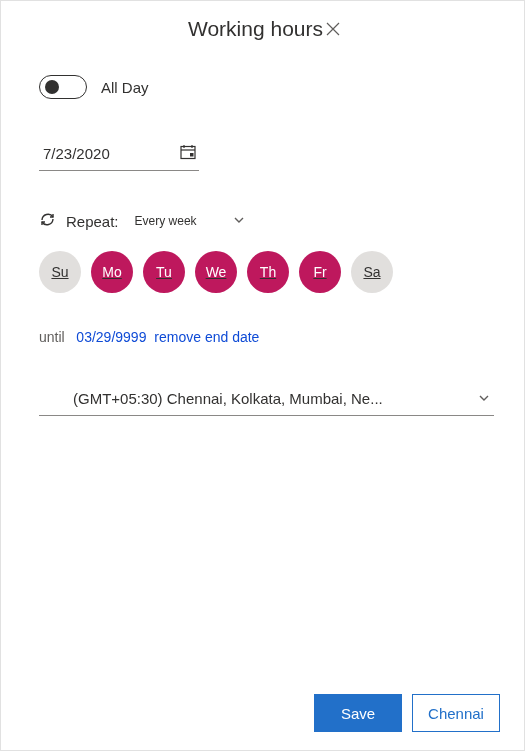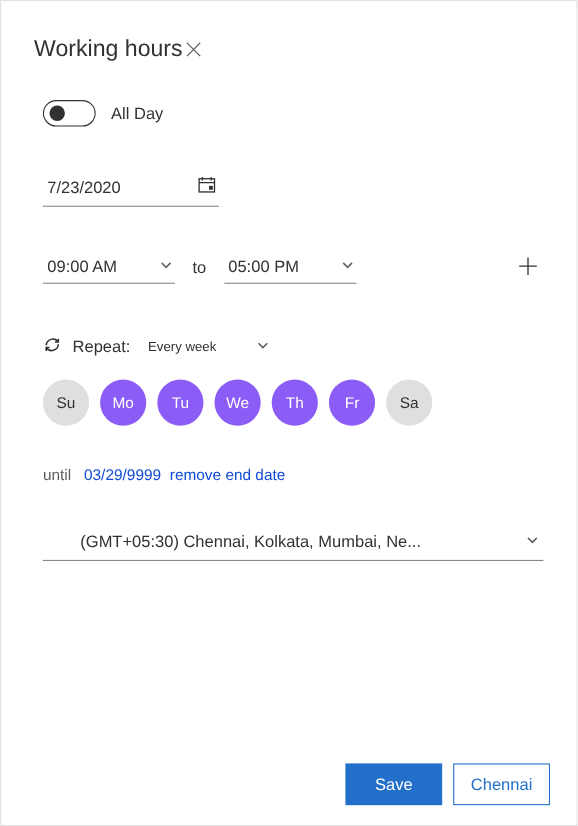--- a/index.html
+++ b/index.html
@@ -7,23 +7,22 @@
       margin: 0; padding: 0;
       width: 525px; height: 751px;
       font-family: "Segoe UI", -apple-system, sans-serif;
       font-size: 14px;
       color: #323130;
       background: #fff;
       position: relative;
       border: 1px solid #e1e1e1;
     }
     .header {
-      display: flex; align-items: center; justify-content: flex-start;
+      display: flex; align-items: center; justify-content: center;
       padding: 16px 24px 8px 30px;
-      margin-top: 16px;
     }
     .title { font-size: 21px; font-weight: 400; color: #323130; }
     .close-btn { cursor: pointer; width: 20px; height: 20px; color: #605e5c; display:flex; align-items:center; justify-content:center; }
     .content-wrap { position: relative; height: 590px; overflow: hidden; }
     .content {
       padding: 18px 30px 10px 38px;
       overflow-y: scroll;
       height: 100%;
     }
     
@@ -75,27 +74,27 @@
     .add-btn { margin-left: auto; cursor: pointer; color: #323130; padding: 4px; }
 
     .repeat-row { margin-bottom: 20px; }
     .repeat-lbl { margin-left: 10px; font-size: 15px; }
     .repeat-select {
       display: flex; align-items: center;
       margin-left: 16px; font-size: 12px; cursor: pointer;
       gap: 36px;
     }
 
-    .days-row { gap: 10px; margin-bottom: 14px; }
+    .days-row { gap: 10px; margin-bottom: 14px; text-decoration: underline; }
     .day {
       width: 42px; height: 42px; border-radius: 50%;
       display: flex; align-items: center; justify-content: center;
       font-size: 14px; cursor: pointer;
     }
-    .day.on  { background: #8b5cf6; color: #fff; }
+    .day.on  { background: #be185d; color: #fff; }
     .day.off { background: #e1dfdd; color: #323130; }
 
     .summary { font-size: 14px; color: #605e5c; line-height: 1.45; margin-bottom: 36px; }
     .until-date { color: #0f4bd6; cursor: pointer; }
     .remove-link { color: #0f4bd6; cursor: pointer; margin-left: 4px; }
 
     .tz-row { margin-bottom: 40px; }
     .tz-select {
       display: flex; align-items: center; justify-content: space-between;
       width: 100%;
@@ -155,44 +154,20 @@
               <rect x="2" y="3.5" width="14" height="12" fill="none" stroke="#323130" stroke-width="1.2"></rect>
               <line x1="2" y1="7" x2="16" y2="7" stroke="#323130" stroke-width="1.2"></line>
               <rect x="11" y="10" width="3.5" height="3.5" fill="#323130"></rect>
               <line x1="5" y1="2" x2="5" y2="5" stroke="#323130" stroke-width="1.2"></line>
               <line x1="13" y1="2" x2="13" y2="5" stroke="#323130" stroke-width="1.2"></line>
             </svg>
       </span>
     </div>
   </div>
 
-  <div class="row time-row">
-    <div class="time-input">
-      <span>09:00 AM</span>
-      <span class="chev">
-        <svg width="12" height="12" viewBox="0 0 12 12">
-              <path d="M2 4 L6 8 L10 4" fill="none" stroke="#605e5c" stroke-width="1.4"></path>
-            </svg>
-      </span>
-    </div>
-    <span class="to-lbl">to</span>
-    <div class="time-input">
-      <span>05:00 PM</span>
-      <span class="chev">
-        <svg width="12" height="12" viewBox="0 0 12 12">
-              <path d="M2 4 L6 8 L10 4" fill="none" stroke="#605e5c" stroke-width="1.4"></path>
-            </svg>
-      </span>
-    </div>
-    <div class="add-btn">
-      <svg width="20" height="20" viewBox="0 0 20 20">
-            <path d="M10 2 V18 M2 10 H18" stroke="#323130" stroke-width="1.2" fill="none"></path>
-          </svg>
-    </div>
-  </div>
 
   <div class="row repeat-row">
     <span>
       <svg width="17" height="17" viewBox="0 0 17 17">
             <path d="M3 9 a6 6 0 0 1 11 -3 M14 8 a6 6 0 0 1 -11 3" fill="none" stroke="#323130" stroke-width="1.4"></path>
             <path d="M14 3 V6 H11" fill="none" stroke="#323130" stroke-width="1.4"></path>
             <path d="M3 14 V11 H6" fill="none" stroke="#323130" stroke-width="1.4"></path>
           </svg>
     </span>
     <span class="repeat-lbl">Repeat:</span>

